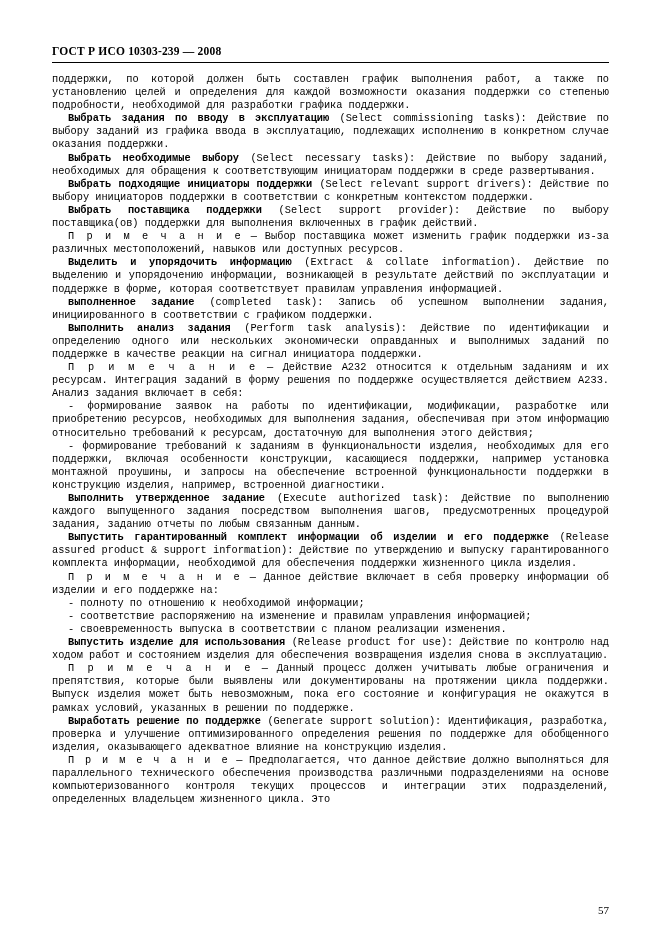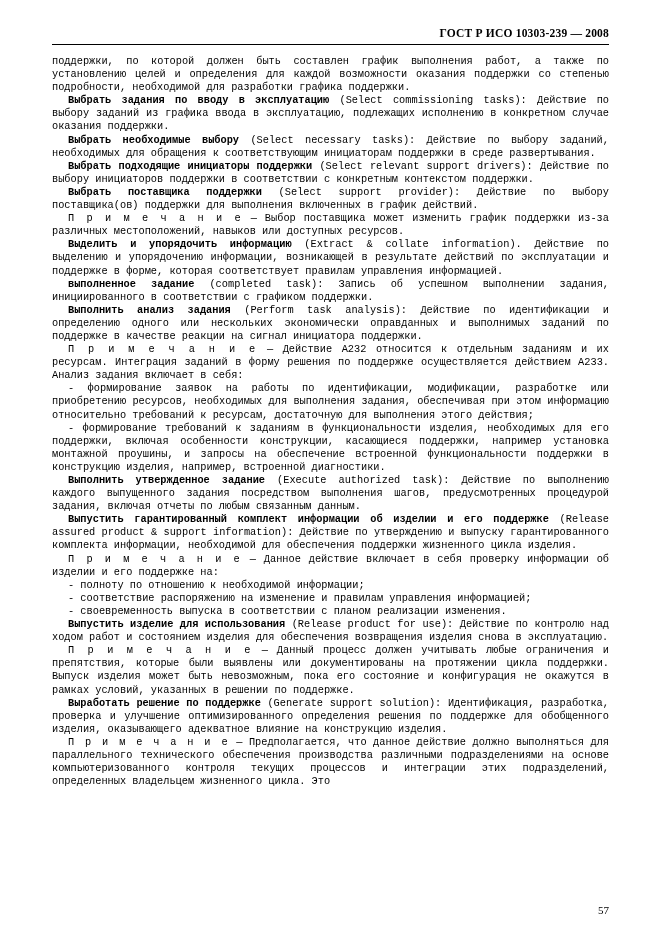--- a/index.html
+++ b/index.html
@@ -16,26 +16,25 @@
     overflow: hidden;
   }
   .page {
     position: relative;
     width: 661px;
     height: 936px;
     box-sizing: border-box;
     padding: 0 52px;
   }
   .header {
-    text-align: right;
     font-family: "Liberation Serif", serif;
     font-size: 11.5px;
     font-weight: bold;
     letter-spacing: 0.2px;
-    padding-top: 27px;
+    padding-top: 45px;
     padding-bottom: 2px;
   }
   .header-rule {
     border-bottom: 1px solid #000;
     margin-top: 3px;
     margin-bottom: 10px;
   }
   .body-text {
     font-size: 10.3px;
     line-height: 13.1px;
@@ -74,21 +73,21 @@
       <p><b>Выбрать необходимые выбору</b><span> (Select necessary tasks): Действие по выбору заданий, необходимых для обращения к соответствующим инициаторам поддержки в среде развертывания.</span></p>
       <p><b>Выбрать подходящие инициаторы поддержки</b><span> (Select relevant support drivers): Действие по выбору инициаторов поддержки в соответствии с конкретным контекстом поддержки.</span></p>
       <p><b>Выбрать поставщика поддержки</b><span> (Select support provider): Действие по выбору поставщика(ов) поддержки для выполнения включенных в график действий.</span></p>
       <p><span class="sp">П р и м е ч а н и е</span><span> — Выбор поставщика может изменить график поддержки из-за различных местоположений, навыков или доступных ресурсов.</span></p>
       <p><b>Выделить и упорядочить информацию</b><span> (Extract &amp; collate information). Действие по выделению и упорядочению информации, возникающей в результате действий по эксплуатации и поддержке в форме, которая соответствует правилам управления информацией.</span></p>
       <p><b>выполненное задание</b><span> (completed task): Запись об успешном выполнении задания, инициированного в соответствии с графиком поддержки.</span></p>
       <p><b>Выполнить анализ задания</b><span> (Perform task analysis): Действие по идентификации и определению одного или нескольких экономически оправданных и выполнимых заданий по поддержке в качестве реакции на сигнал инициатора поддержки.</span></p>
       <p><span class="sp">П р и м е ч а н и е</span><span> — Действие А232 относится к отдельным заданиям и их ресурсам. Интеграция заданий в форму решения по поддержке осуществляется действием А233. Анализ задания включает в себя:</span></p>
       <p><span>- формирование заявок на работы по идентификации, модификации, разработке или приобретению ресурсов, необходимых для выполнения задания, обеспечивая при этом информацию относительно требований к ресурсам, достаточную для выполнения этого действия;</span></p>
       <p><span>- формирование требований к заданиям в функциональности изделия, необходимых для его поддержки, включая особенности конструкции, касающиеся поддержки, например установка монтажной проушины, и запросы на обеспечение встроенной функциональности поддержки в конструкцию изделия, например, встроенной диагностики.</span></p>
-      <p><b>Выполнить утвержденное задание</b><span> (Execute authorized task): Действие по выполнению каждого выпущенного задания посредством выполнения шагов, предусмотренных процедурой задания, включая отчеты по любым связанным данным.</span></p>
+      <p><b>Выполнить утвержденное задание</b><span> (Execute authorized task): Действие по выполнению каждого выпущенного задания посредством выполнения шагов, предусмотренных процедурой задания, заданию отчеты по любым связанным данным.</span></p>
       <p><b>Выпустить  гарантированный  комплект  информации об изделии и его поддержке</b><span> (Release assured product &amp; support information): Действие по утверждению и выпуску гарантированного комплекта информации, необходимой для обеспечения поддержки жизненного цикла изделия.</span></p>
       <p><span class="sp">П р и м е ч а н и е</span><span> — Данное действие включает в себя проверку информации об изделии и его поддержке на:</span></p>
       <p><span>- полноту по отношению к необходимой информации;</span></p>
       <p><span>- соответствие распоряжению на изменение и правилам управления информацией;</span></p>
       <p><span>- своевременность выпуска в соответствии с планом реализации изменения.</span></p>
       <p><b>Выпустить изделие для использования</b><span> (Release product for use): Действие по контролю над ходом работ и состоянием изделия для обеспечения возвращения изделия снова в эксплуатацию.</span></p>
       <p><span class="sp">П р и м е ч а н и е</span><span> — Данный процесс должен учитывать любые ограничения и препятствия, которые были выявлены или документированы на протяжении цикла поддержки. Выпуск изделия может быть невозможным, пока его состояние и конфигурация не окажутся в рамках условий, указанных в решении по поддержке.</span></p>
       <p><b>Выработать решение по поддержке</b><span> (Generate support solution): Идентификация, разработка, проверка и улучшение оптимизированного определения решения по поддержке для обобщенного изделия, оказывающего адекватное влияние на конструкцию изделия.</span></p>
       <p><span class="sp">П р и м е ч а н и е</span><span> — Предполагается, что данное действие должно выполняться для параллельного технического обеспечения производства различными подразделениями на основе компьютеризованного контроля текущих процессов и интеграции этих подразделений, определенных владельцем жизненного цикла. Это</span></p>
     </div>

